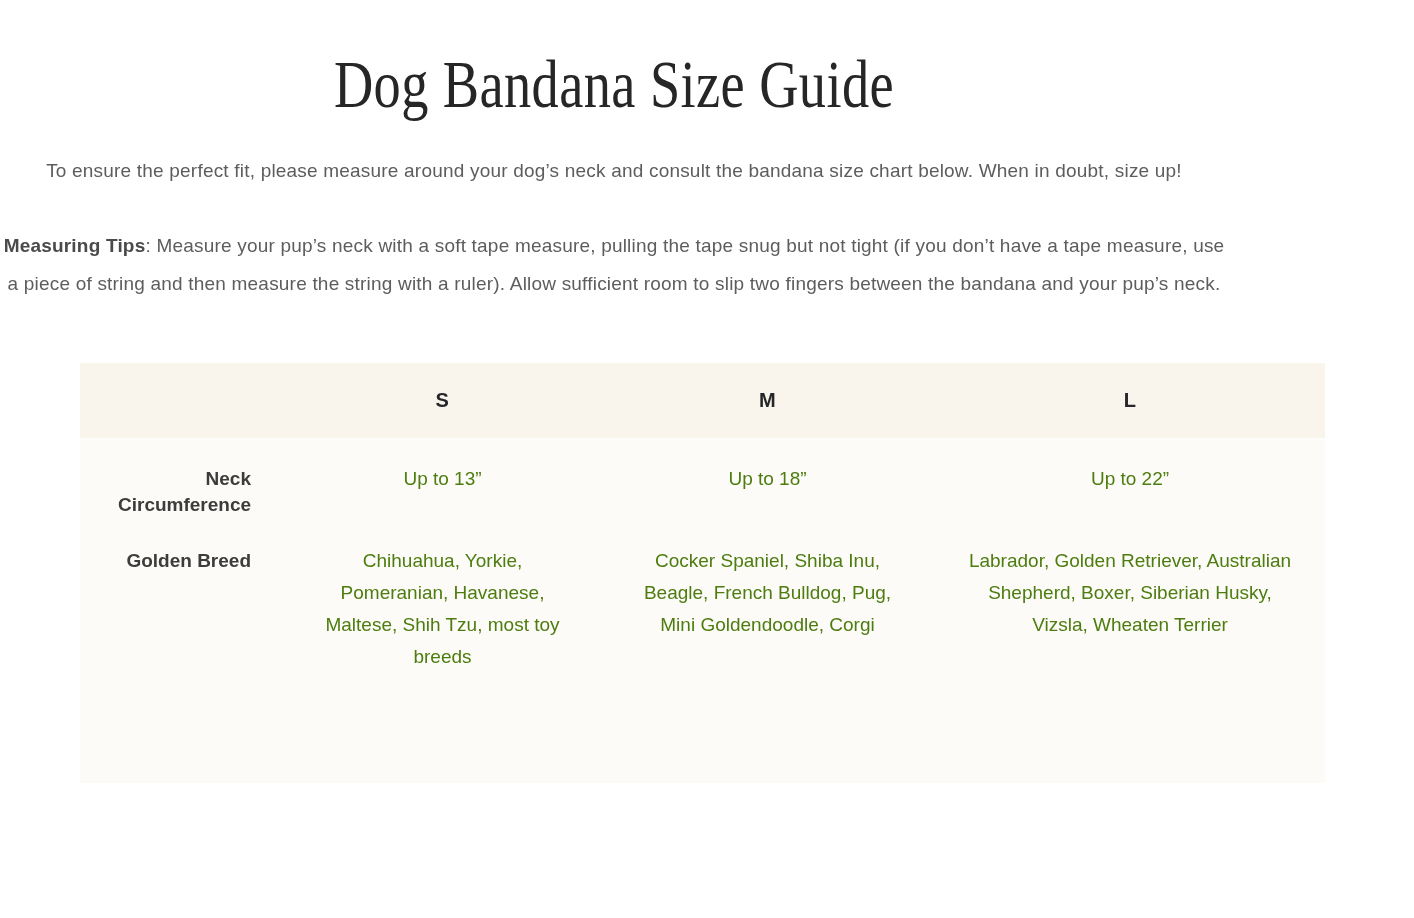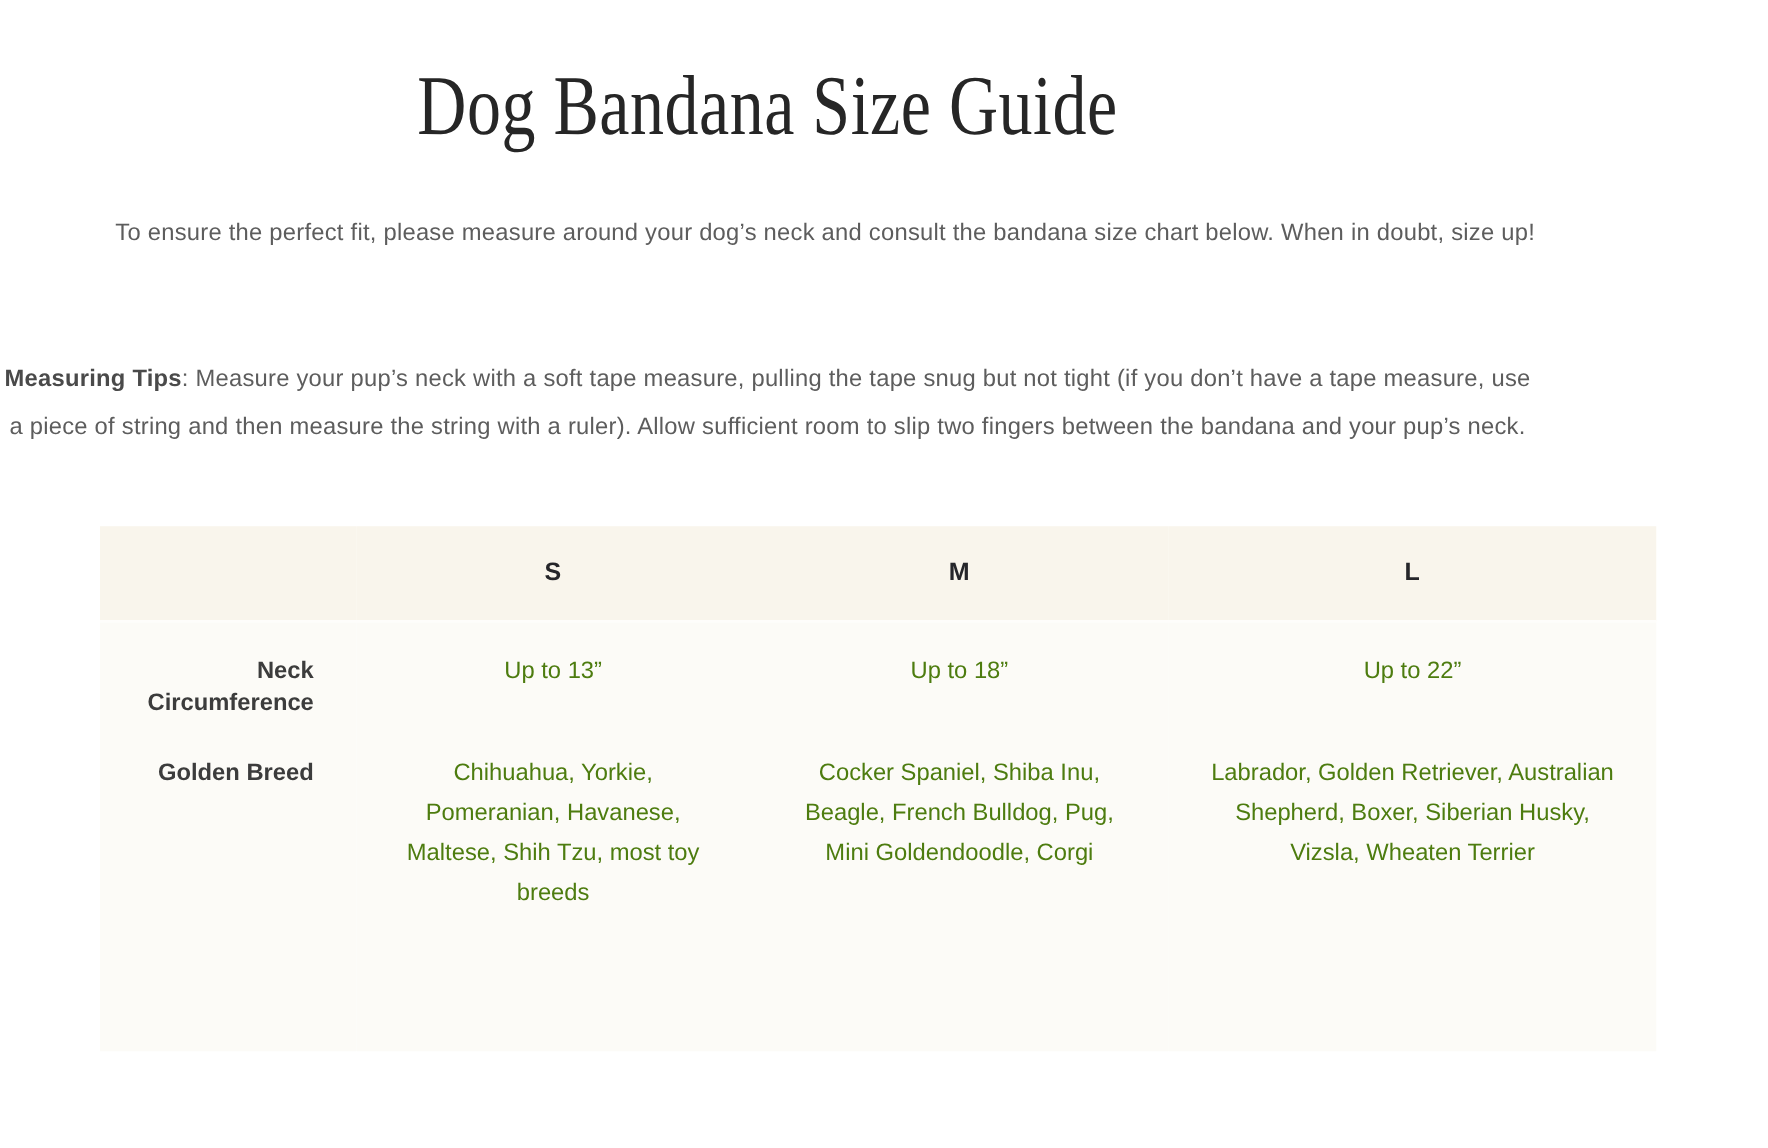--- a/index.html
+++ b/index.html
@@ -24,30 +24,30 @@
     font-size: 68px;
     line-height: 85px;
     color: #262626;
     text-align: center;
     transform: scaleX(0.8);
     transform-origin: 50% 50%;
     letter-spacing: 0.5px;
     white-space: nowrap;
   }
   .intro {
-    margin: 48px auto 0;
+    margin: 32px auto 0;
     max-width: 1260px;
-    text-align: right;
+    text-align: center;
     font-size: 19px;
     line-height: 24px;
     color: #5d5d5d;
     letter-spacing: 0.2px;
   }
   .tips {
-    margin: 86px auto 0;
+    margin: 44px auto 0;
     max-width: 1250px;
     text-align: center;
     font-size: 19px;
     line-height: 38px;
     color: #5d5d5d;
     letter-spacing: 0.2px;
   }
   .tips strong {
     color: #4a4a4a;
     font-weight: bold;

